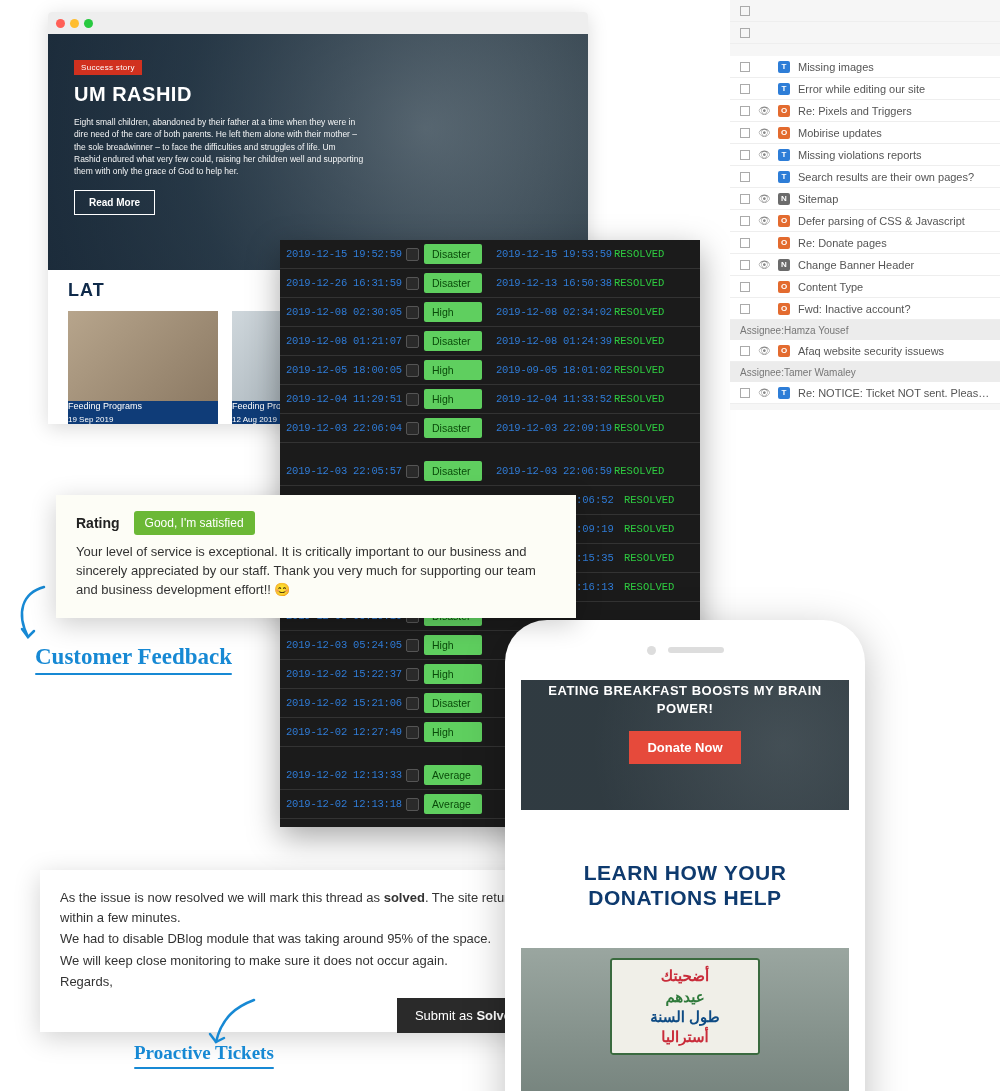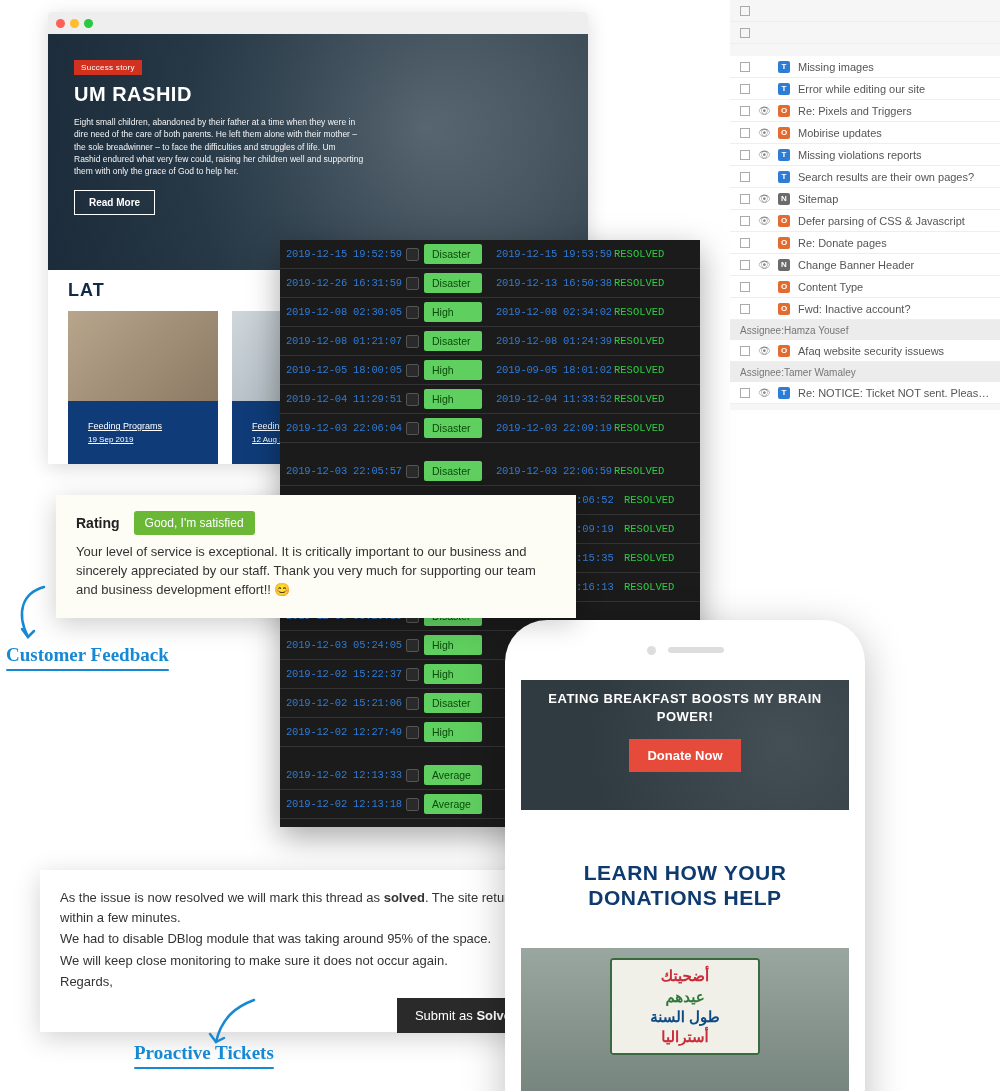--- a/index.html
+++ b/index.html
@@ -56,21 +56,21 @@
     font-size:10px;
     font-weight:700;
     margin-top:12px;
   }
   .latest { padding: 10px 20px 0; }
   .latest h3 { font-size:18px; font-weight:900; color:#0f2a4a; letter-spacing:1px; }
   .cards { display:flex; gap:14px; margin-top:10px; }
   .card { width:150px; position:relative; }
   .card .img { height:90px; background:linear-gradient(135deg,#b7a58c,#8c7a64); }
   .card.c2 .img { background:linear-gradient(135deg,#cfd7dc,#9aa6ad); }
-  .card .meta { background:#0f3c78; color:#fff; padding:20px; font-size:8px;text-decoration:underline; }
+  .card .meta { background:#0f3c78; color:#fff; padding:0; font-size:8px; }
   .card .meta .t { font-size:9px; margin-bottom:4px; }
 
   
   .logs {
     position: absolute;
     top: 240px; left: 280px;
     width: 420px;
     background: #1b1b1b;
     color: #fff;
     font-family: "Courier New", monospace;
@@ -134,21 +134,21 @@
     background:#6bb836;
     color:#fff;
     font-size:12px;
     padding:5px 11px;
     border-radius:3px;
   }
   .rating p { font-size:13px; color:#333; line-height:1.45; }
 
   
   .hand { position:absolute; font-family: "Comic Sans MS", cursive; color:#1789d4; font-weight:600; }
-  .hand.feedback { top: 644px; left: 6px; font-size:19px; }
+  .hand.feedback { top: 644px; left: 35px; font-size:23px; }
   .hand.feedback::after, .hand.proactive::after {
     content:""; display:block; width:100%; height:2px;
     background:#1789d4; margin-top:3px; border-radius:2px;
   }
   .hand.proactive { top: 1042px; left: 134px; font-size:19px; }
   .arrow1 {
     position:absolute; top:585px; left:12px;
     width:40px; height:55px;
   }
   .arrow1 svg, .arrow2 svg { overflow:visible; }
@@ -249,21 +249,21 @@
   .phone .notch .cam { width:9px; height:9px; background:#ddd; border-radius:50%;}
   .phone .screen {
     margin:0 16px;
     background:#fff;
   }
   .phone .hero2 {
     height:130px;
     background: linear-gradient(0deg, rgba(40,50,55,.55), rgba(40,50,55,.55)), radial-gradient(circle at 80% 50%, #65727a 0%, #3a464e 70%);
     color:#fff;
     text-align:center;
-    padding:10px 24px;
+    padding:2px 24px;
   }
   .phone .hero2 h4 { font-size:13px; font-weight:700; letter-spacing:.5px; line-height:1.35; margin-bottom:14px;}
   .phone .cta {
     display:inline-block;
     background:#e64a3b;
     color:#fff;
     font-size:13px;
     font-weight:700;
     padding:9px 18px;
   }

